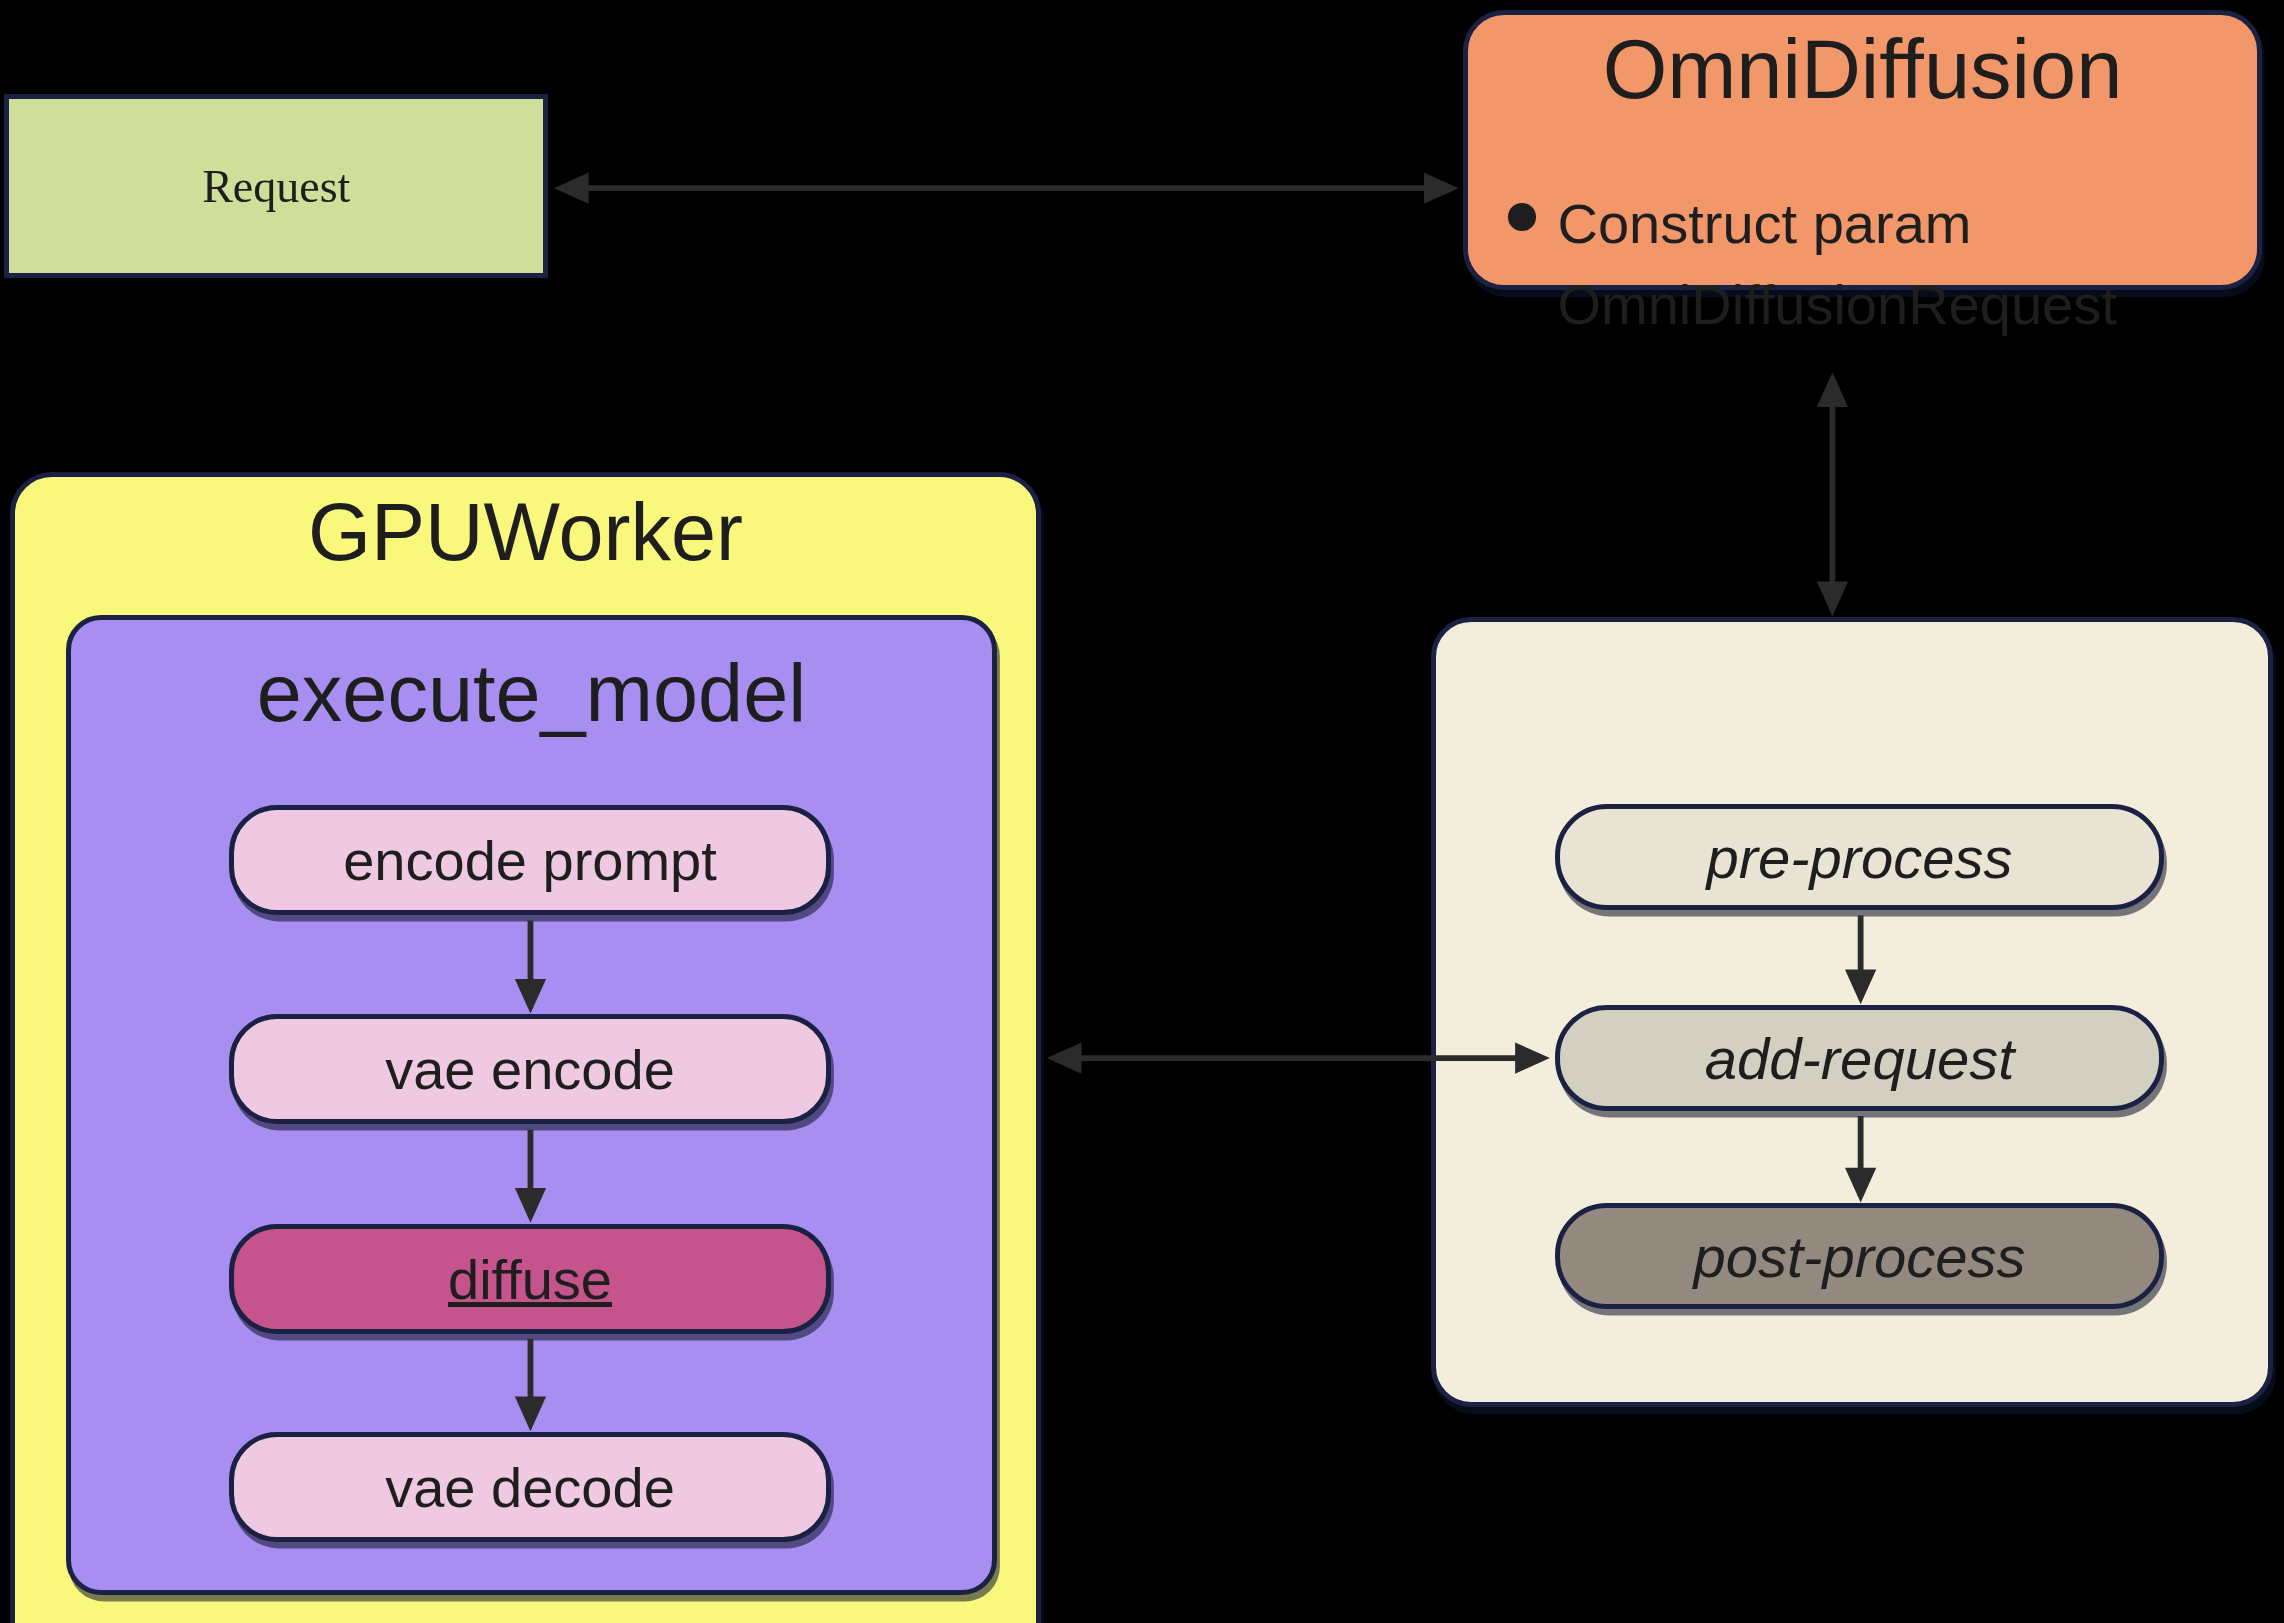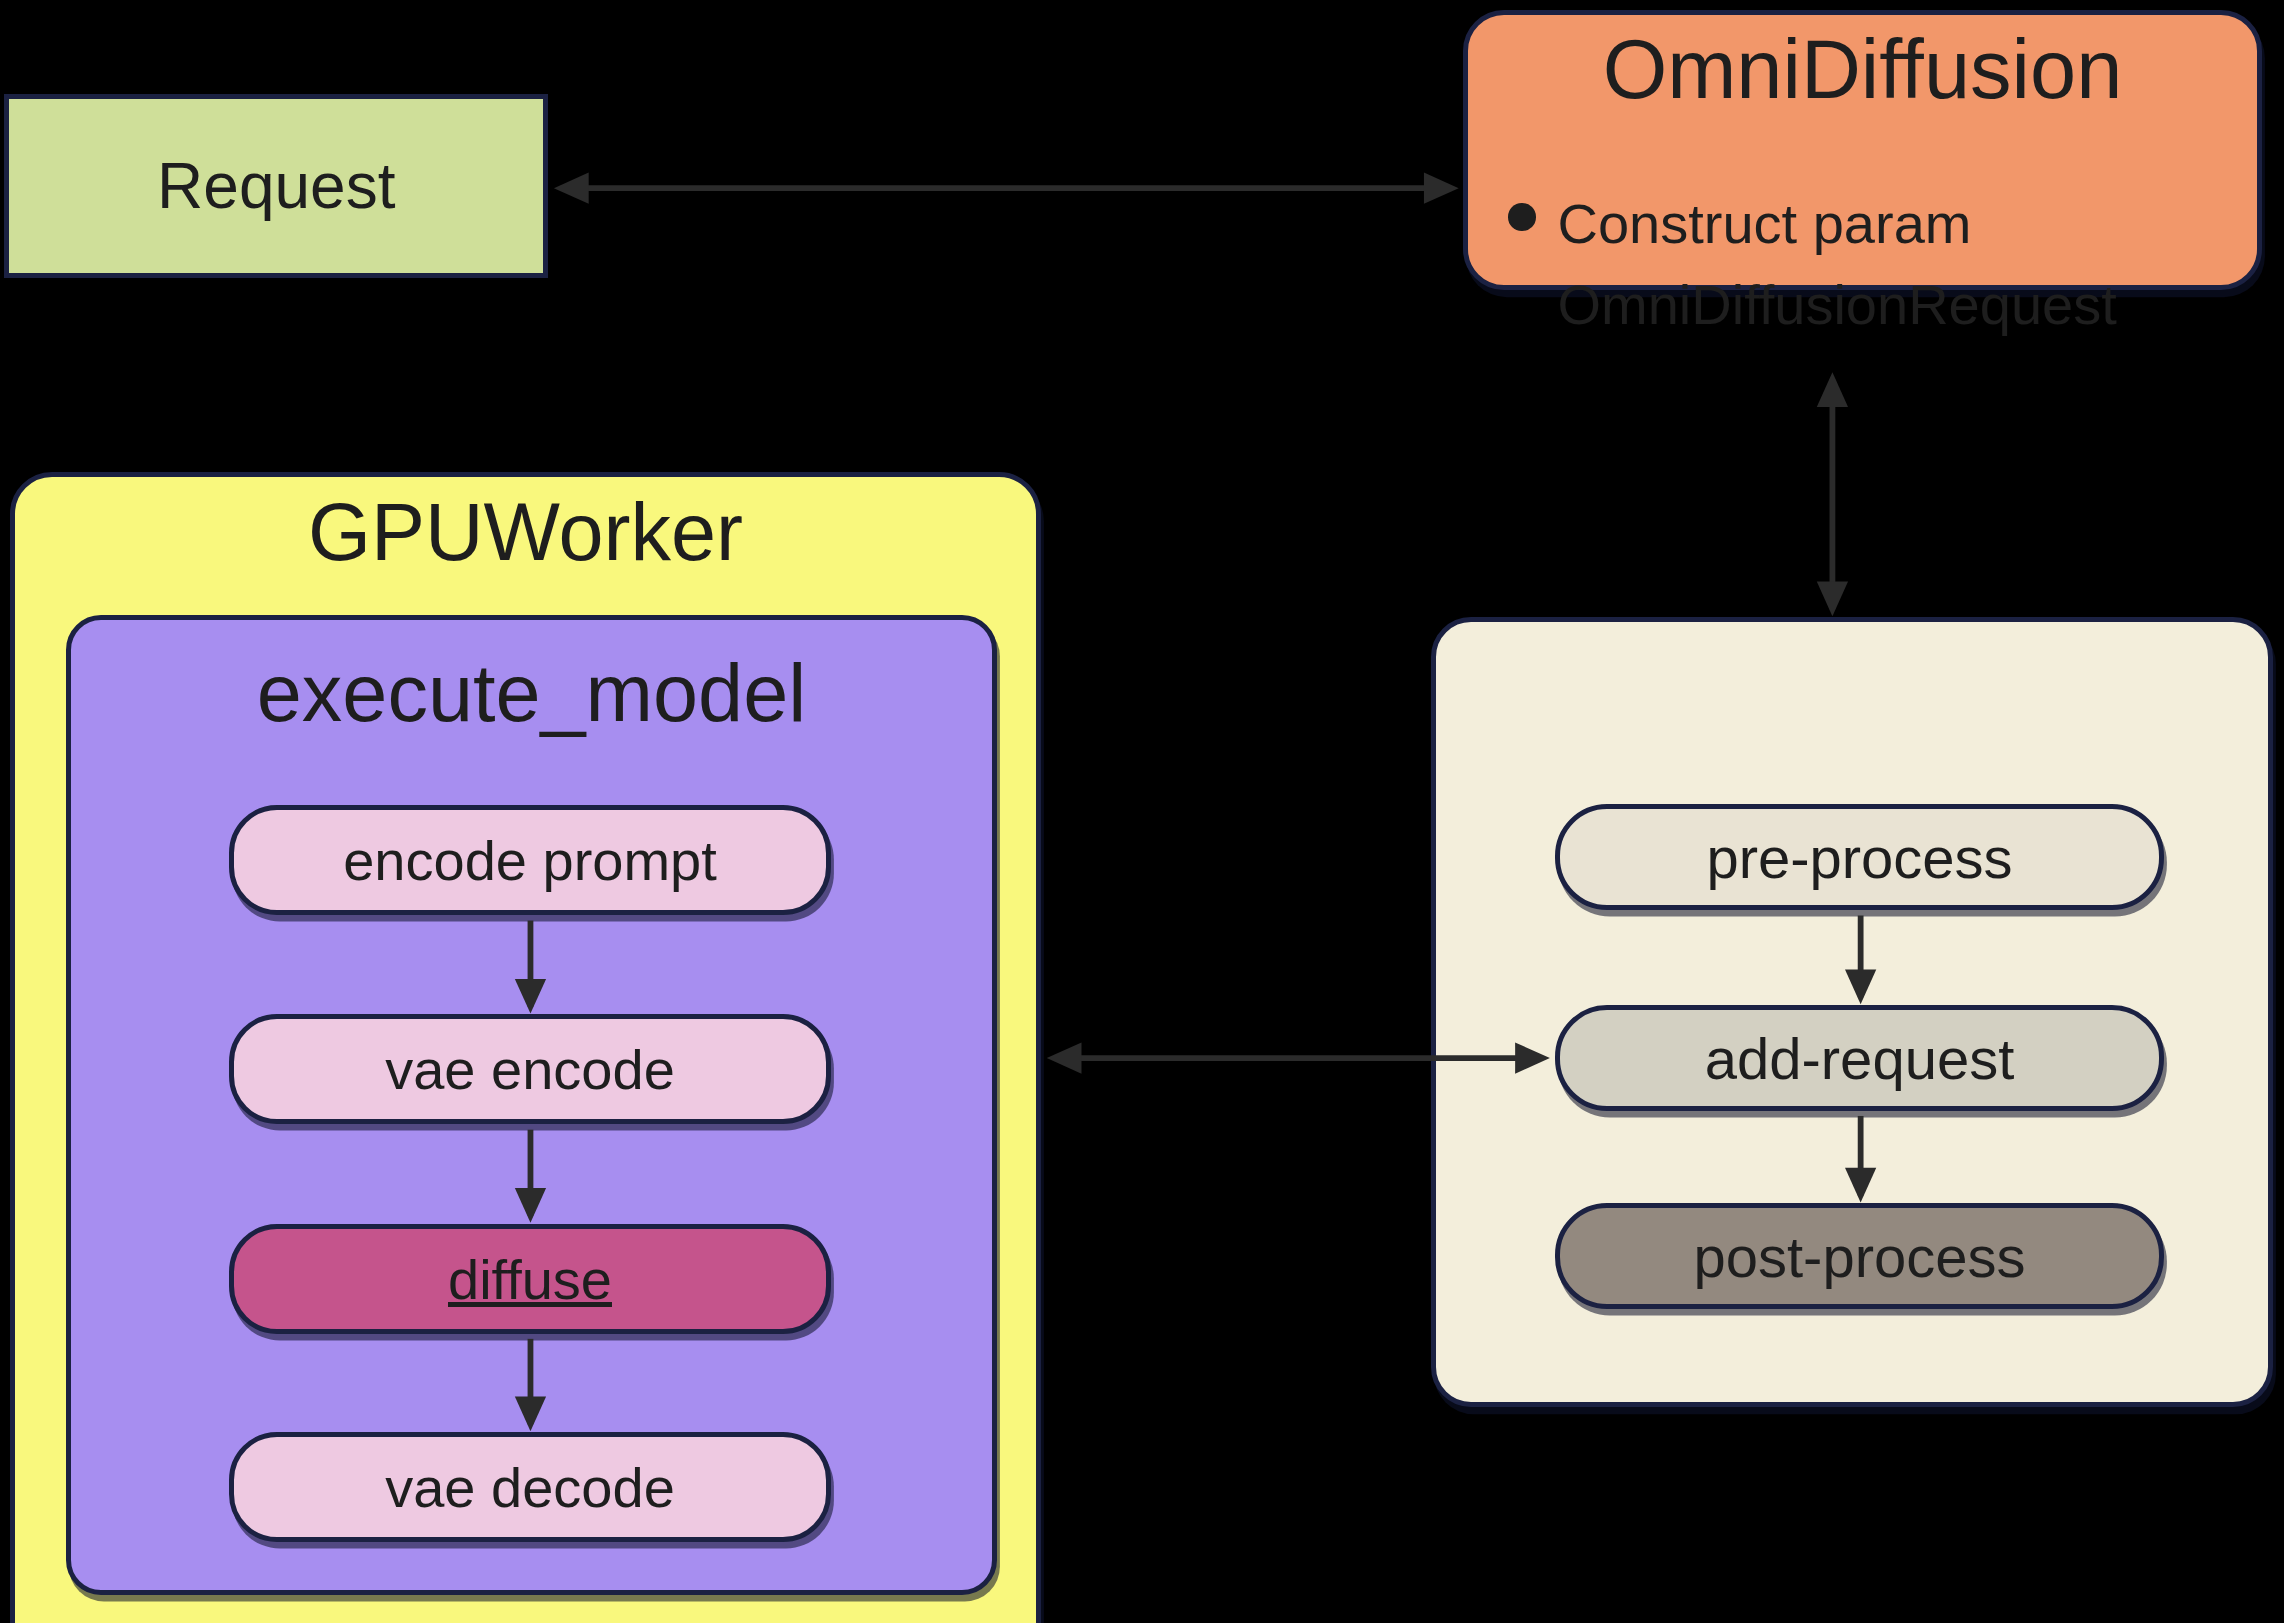--- a/index.html
+++ b/index.html
@@ -9,21 +9,21 @@
     --engine_fill:#f3eedb; --step_light:#e9e3d3; --step_mid:#d3d0c2; --step_dark:#93897f;
   }
   *{margin:0;padding:0;box-sizing:border-box;}
   html,body{background:var(--bg);}
   body{font-family:"Liberation Sans", sans-serif;color:var(--text);}
   .stage{position:relative;width:2284px;height:1624px;background:var(--bg);overflow:hidden;}
 
   .box{position:absolute;border:5.8px solid var(--navy);}
   .request-box{
     left:4.3px;top:94px;width:544px;height:184px;background:var(--request_fill);
-    display:flex;align-items:center;justify-content:center;font-size:64px;
+    display:flex;align-items:center;justify-content:center;font-size:46px;font-family:Liberation Serif, serif;
   }
   .omni-box{
     left:1463px;top:10px;width:799px;height:280px;background:var(--omni_fill);
     border-radius:41px;box-shadow:2.9px 7.2px 0 rgba(13,17,40,.65);
   }
   .omni-title{position:absolute;top:13px;left:0;width:100%;text-align:center;font-size:83px;line-height:1;}
   .omni-bullets{position:absolute;top:169px;left:40px;right:22px;display:flex;gap:22px;}
   .bullet-dot{flex:0 0 auto;width:27.5px;height:27.5px;border-radius:50%;background:var(--text);margin-top:19px;}
   .bullet-text{font-size:56px;line-height:1.44;}
 
@@ -45,21 +45,21 @@
   .engine-title{position:absolute;top:52px;left:0;width:100%;text-align:center;font-size:81px;line-height:1;}
 
   .pill{
     position:absolute;display:flex;align-items:center;justify-content:center;
     border:5px solid var(--navy);box-shadow:2.9px 6.5px 0 rgba(13,17,40,.55);
   }
   .pill-left{left:158px;width:602px;height:110px;border-radius:48px;background:var(--pill_pink);font-size:56px;}
   .pill-left.p0{top:185px;} .pill-left.p1{top:394px;}
   .pill-left.p2{top:604px;background:var(--pill_magenta);text-decoration:underline;} .pill-left.p3{top:812px;}
 
-  .pill-right{left:119px;width:609px;height:106px;border-radius:52px;font-size:58px;}
+  .pill-right{left:119px;width:609px;height:106px;border-radius:52px;font-size:58px;font-style:italic;}
   .pill-right.p0{top:182px;background:var(--step_light);}
   .pill-right.p1{top:383px;background:var(--step_mid);}
   .pill-right.p2{top:581px;background:var(--step_dark);}
 
   svg.arrows{position:absolute;left:0;top:0;width:2284px;height:1624px;pointer-events:none;}
   svg.arrows line{stroke:var(--arrow);stroke-width:8;}
   svg.arrows .ah{fill:var(--arrow);}
 </style>
 </head>
 <body>

